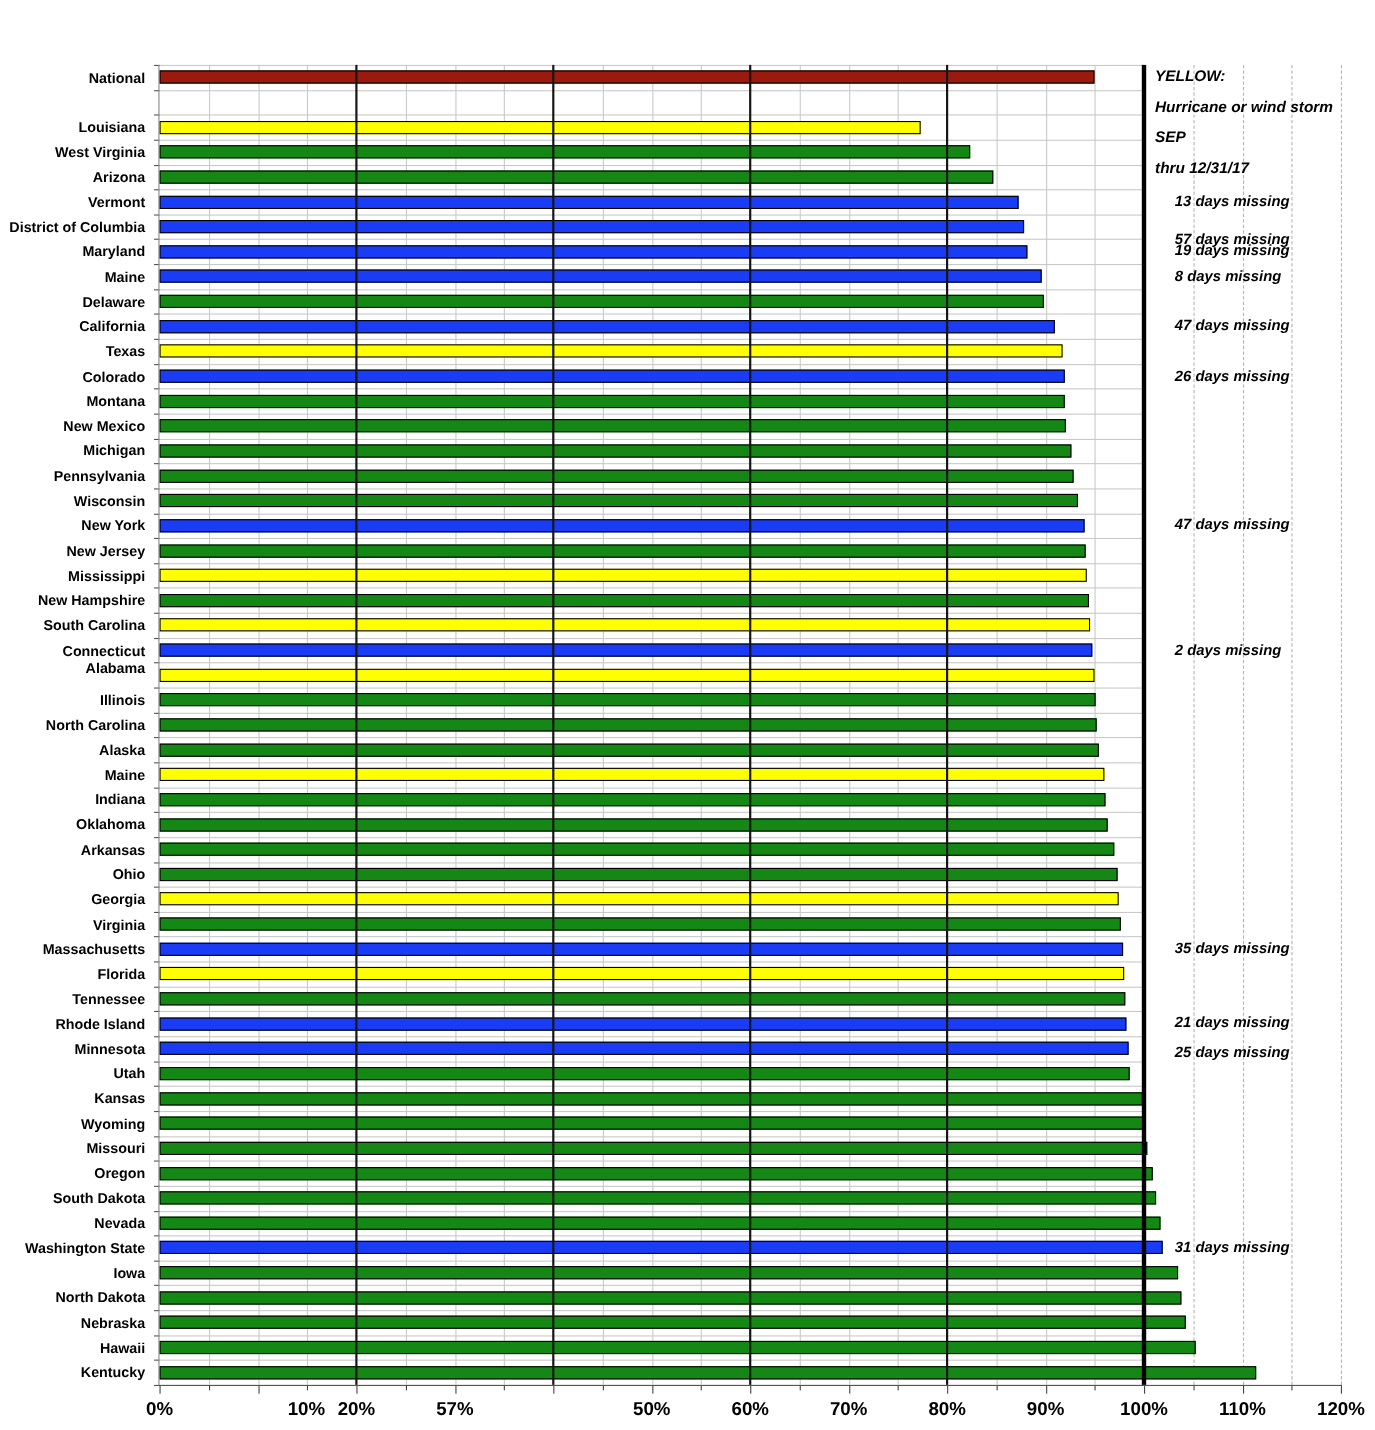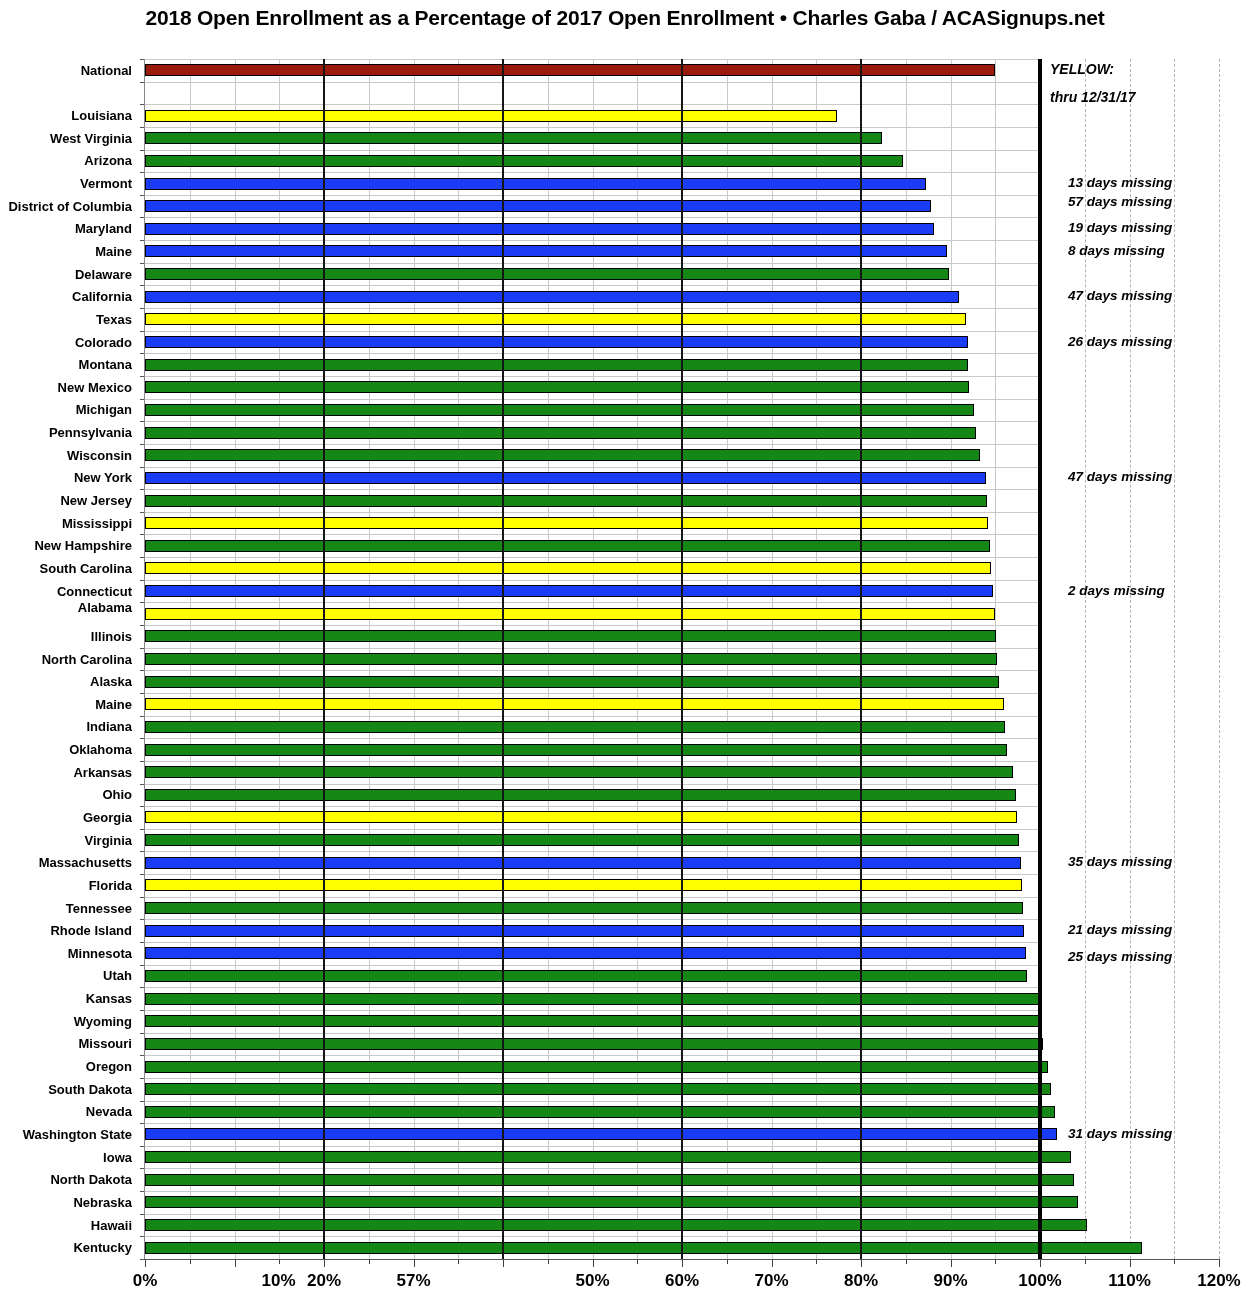--- a/index.html
+++ b/index.html
@@ -23,26 +23,26 @@
   .y-tick{position:absolute;height:1px;width:5px;background:#555;}
   #plot{position:absolute;z-index:0;}
   #x-axis-line{position:absolute;height:1px;background:#555;}
   #y-axis-line{position:absolute;width:1px;background:#888;z-index:2;}
 </style>
 </head>
 <body>
 
 <div id="page">
   <div id="title-block">
-    <div id="chart-title">2018 Open Enrollment as a Percentage of 2017 Open Enrollment  •  Charles Gaba / ACASignups.net</div>
   </div>
 
   <div id="plot" style="left: 145px; top: 59px; width: 1074px; height: 1200px;">
     <div id="legend" style="left: 905px; top: -3px;">
       <div>YELLOW:</div>
+      <div>Hurricane or wind storm SEP</div>
       <div>thru 12/31/17</div>
     </div>
   <div class="hgrid" style="top: 0px; width: 895px;"></div>
       <div class="hgrid" style="top: 22.64px; width: 895px;"></div>
       <div class="hgrid" style="top: 45.28px; width: 895px;"></div>
       <div class="hgrid" style="top: 67.92px; width: 895px;"></div>
       <div class="hgrid" style="top: 90.57px; width: 895px;"></div>
       <div class="hgrid" style="top: 113.21px; width: 895px;"></div>
       <div class="hgrid" style="top: 135.85px; width: 895px;"></div>
       <div class="hgrid" style="top: 158.49px; width: 895px;"></div>
@@ -226,21 +226,21 @@
     <div class="y-tick" style="left: 140px; top: 1213.72px;"></div>
     <div class="y-tick" style="left: 140px; top: 1236.36px;"></div>
     <div class="y-tick" style="left: 140px; top: 1259px;"></div>
     <div class="cat-label" style="left: 2px; top: 62.82px;">National</div>
     <div class="cat-label" style="left: 2px; top: 108.1px;">Louisiana</div>
     <div class="cat-label" style="left: 2px; top: 130.75px;">West Virginia</div>
     <div class="cat-label" style="left: 2px; top: 153.39px;">Arizona</div>
     <div class="cat-label" style="left: 2px; top: 176.03px;">Vermont</div>
     <div class="note" style="left: 1068px; top: 175.03px;">13 days missing</div>
     <div class="cat-label" style="left: 2px; top: 198.67px;">District of Columbia</div>
-    <div class="note" style="left: 1068px; top: 194px;">57 days missing</div>
+    <div class="note" style="left: 1068px; top: 210px;">57 days missing</div>
     <div class="cat-label" style="left: 2px; top: 221.31px;">Maryland</div>
     <div class="note" style="left: 1068px; top: 220.31px;">19 days missing</div>
     <div class="cat-label" style="left: 2px; top: 243.95px;">Maine</div>
     <div class="note" style="left: 1068px; top: 242.95px;">8 days missing</div>
     <div class="cat-label" style="left: 2px; top: 266.59px;">Delaware</div>
     <div class="cat-label" style="left: 2px; top: 289.24px;">California</div>
     <div class="note" style="left: 1068px; top: 288.24px;">47 days missing</div>
     <div class="cat-label" style="left: 2px; top: 311.88px;">Texas</div>
     <div class="cat-label" style="left: 2px; top: 334.52px;">Colorado</div>
     <div class="note" style="left: 1068px; top: 333.52px;">26 days missing</div>

